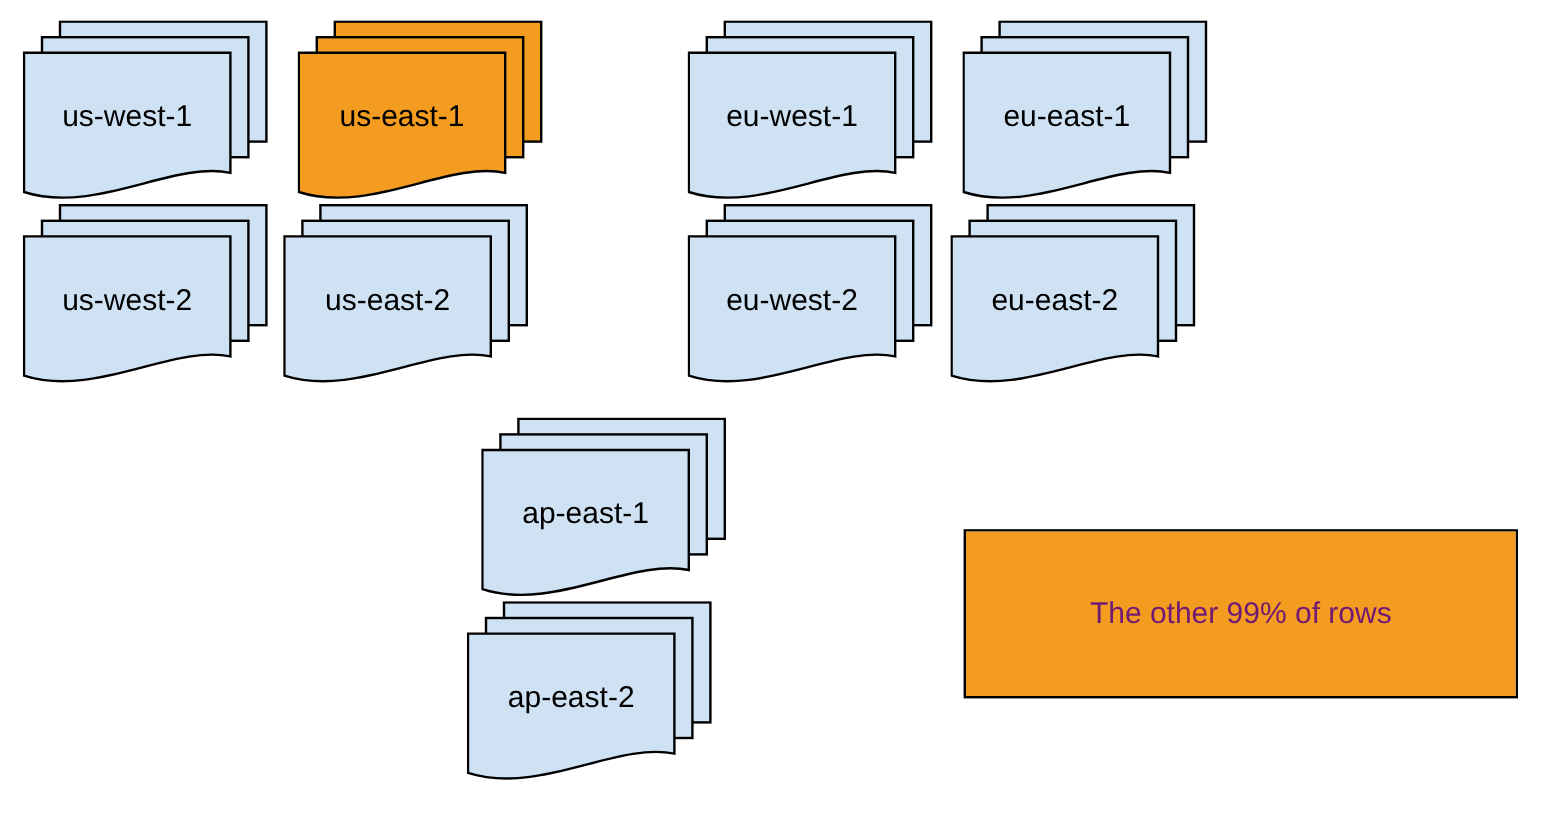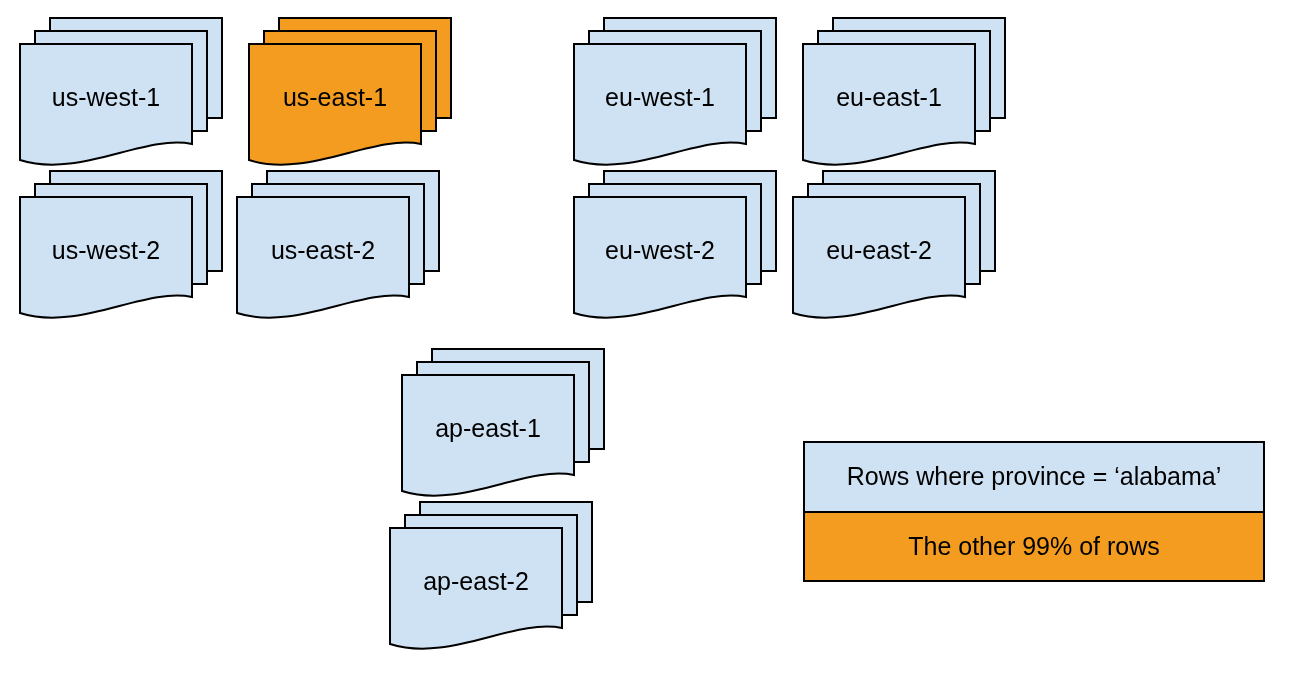--- a/index.html
+++ b/index.html
@@ -43,22 +43,21 @@
   .legend-item + .legend-item {
     border-top: 2px solid #000000;
   }
 </style>
 </head>
 <body>
 
 <div class="canvas" style="background: rgb(255, 255, 255);">
 
   <div class="legend-box" style="left: 803px; top: 441px; width: 462px; height: 141px; border-color: rgb(0, 0, 0);">
-      <div class="legend-item" style="background: rgb(207, 226, 243); color: rgb(0, 0, 0);">Rows where province = ‘alabama’</div>
-      <div class="legend-item" style="background: rgb(243, 156, 31); color: #000000;">The other 99% of rows</div>
+      <div class="legend-item" style="background: rgb(243, 156, 31); color: #701a75;">The other 99% of rows</div>
     </div>
 
 <svg class="doc-stack" viewBox="0 0 210 158" xmlns="http://www.w3.org/2000/svg" style="left: 19px; top: 17px;">
     <rect class="doc-page" x="31" y="1" width="172" height="100" stroke="#000000" stroke-width="2" fill="#cfe2f3"></rect>
     <rect class="doc-page" x="16" y="14" width="172" height="100" stroke="#000000" stroke-width="2" fill="#cfe2f3"></rect>
     <path class="doc-page" d="M1,27 H173 V127 C125,117 60,162 1,143 Z" stroke="#000000" stroke-width="2" fill="#cfe2f3"></path>
     <text x="87" y="80" text-anchor="middle" dominant-baseline="central" fill="#000000">us-west-1</text>
   </svg>
     <svg class="doc-stack" viewBox="0 0 210 158" xmlns="http://www.w3.org/2000/svg" style="left: 248px; top: 17px;">
     <rect class="doc-page" x="31" y="1" width="172" height="100" stroke="#000000" stroke-width="2" fill="#f39c1f"></rect>

